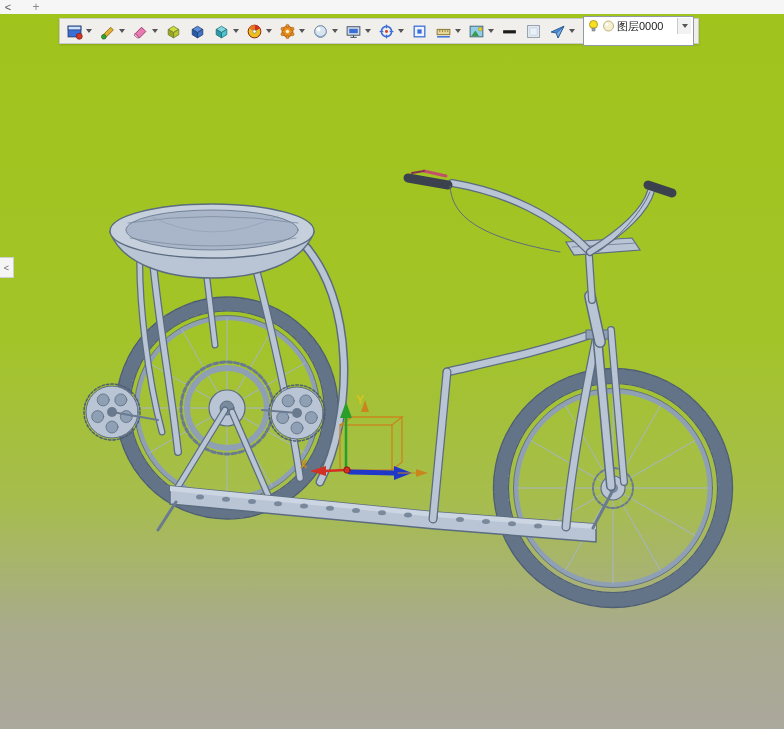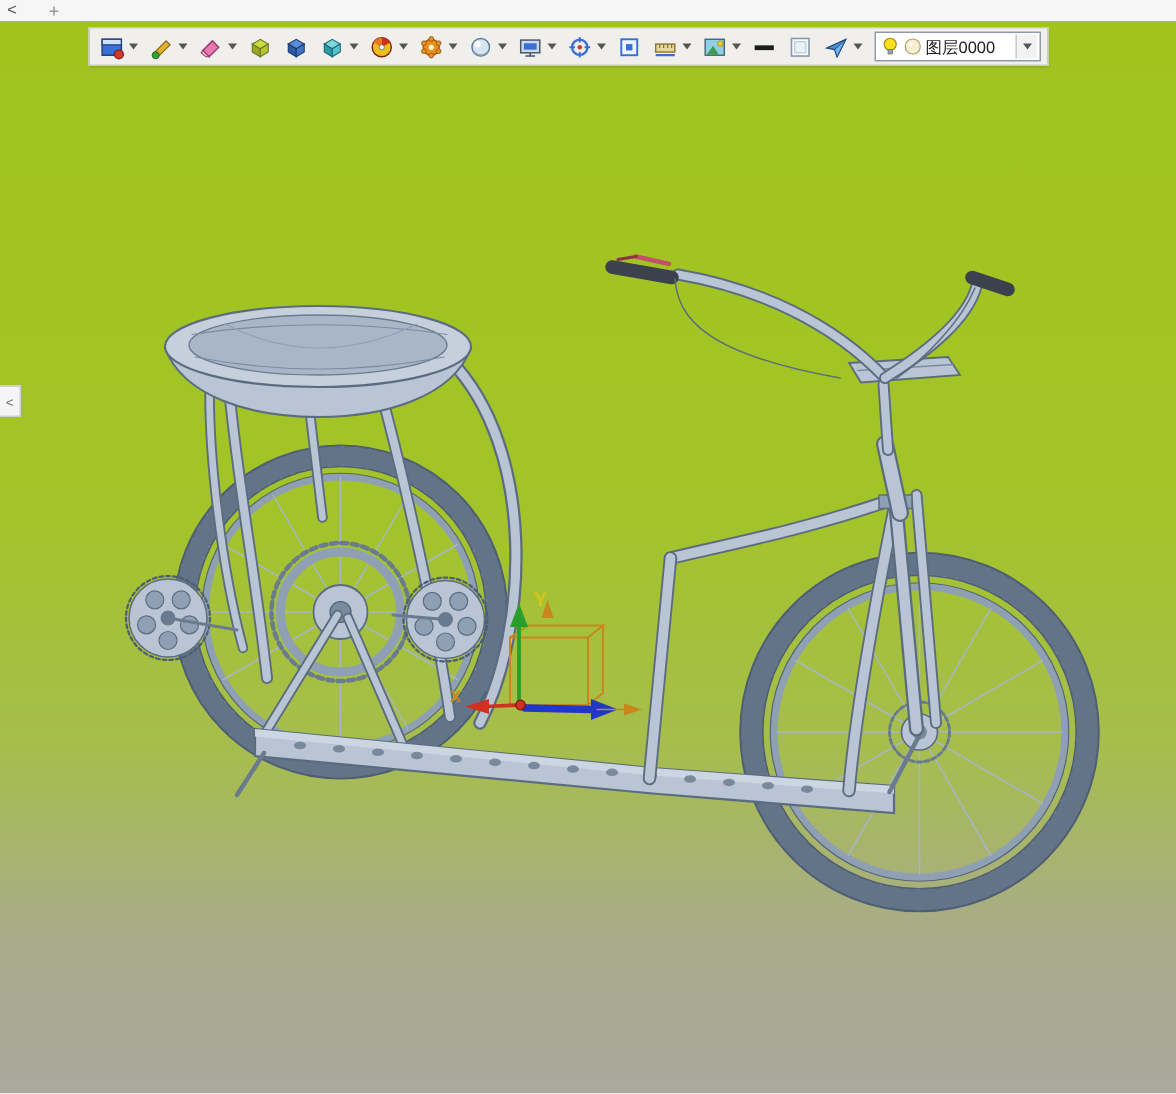--- a/index.html
+++ b/index.html
@@ -17,21 +17,21 @@
   .viewport svg.model{position:absolute;top:0;left:0;}
 
   
   .toolbar{position:absolute;top:4px;left:59px;height:24px;background:#f1efec;border:1px solid #c9c9c9;
     display:flex;align-items:center;padding:0 4px;gap:3px;box-shadow:0 1px 2px rgba(0,0,0,.15);}
   .tbtn{display:flex;align-items:center;height:20px;padding:0 1px;border:1px solid transparent;border-radius:2px;}
   .tbtn .ic{width:17px;height:17px;display:block;}
   .caret{width:0;height:0;border-left:3px solid transparent;border-right:3px solid transparent;border-top:4px solid #555;margin-left:3px;}
 
   
-  .layercombo{display:flex;align-items:center;height:18px;background:#ffffff;border:1px solid #8f9aa6;padding:0 2px 0 3px;margin-left:3px;min-width:104px;}
+  .layercombo{display:flex;align-items:center;height:18px;background:#ffffff;border:1px solid #8f9aa6;padding:0 2px 10px 3px;margin-left:3px;min-width:104px;}
   .layercombo .lc-ic{width:13px;height:14px;margin-right:2px;}
   .layercombo .lc-text{font-size:11px;color:#222;flex:1;white-space:nowrap;}
   .layercombo .lc-drop{width:13px;height:16px;display:flex;align-items:center;justify-content:center;border-left:1px solid #c6ccd2;margin-left:3px;background:#f2f2f2;}
   .layercombo .lc-drop .caret{margin:0;}
 
   
   .panelbtn{position:absolute;top:243px;left:0;width:13px;height:19px;background:#f5f5f5;border:1px solid #cfcfcf;border-left:none;
     display:flex;align-items:center;justify-content:center;font-size:9px;color:#666;}
 </style>
 </head>

